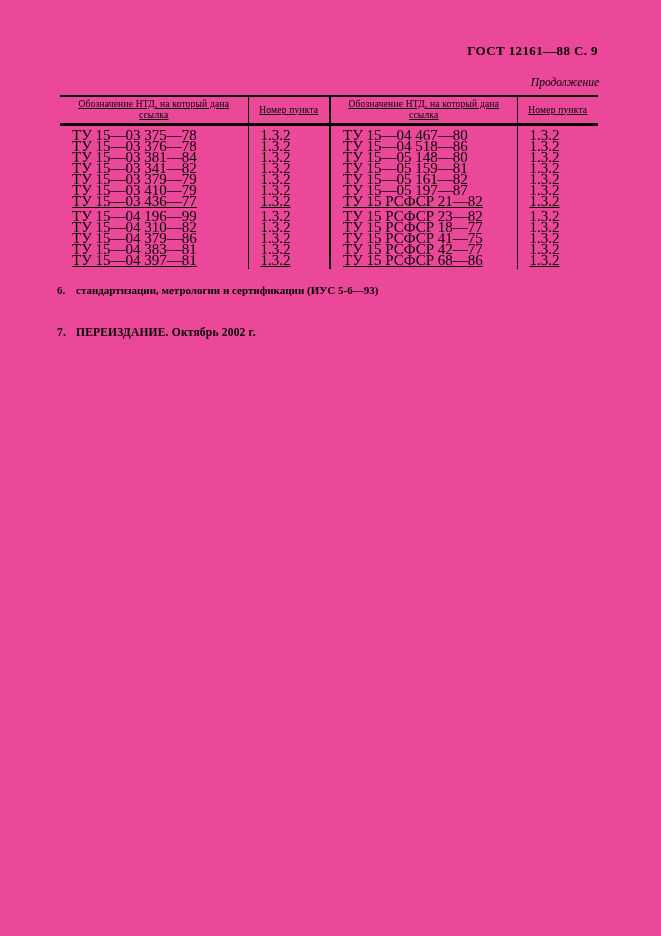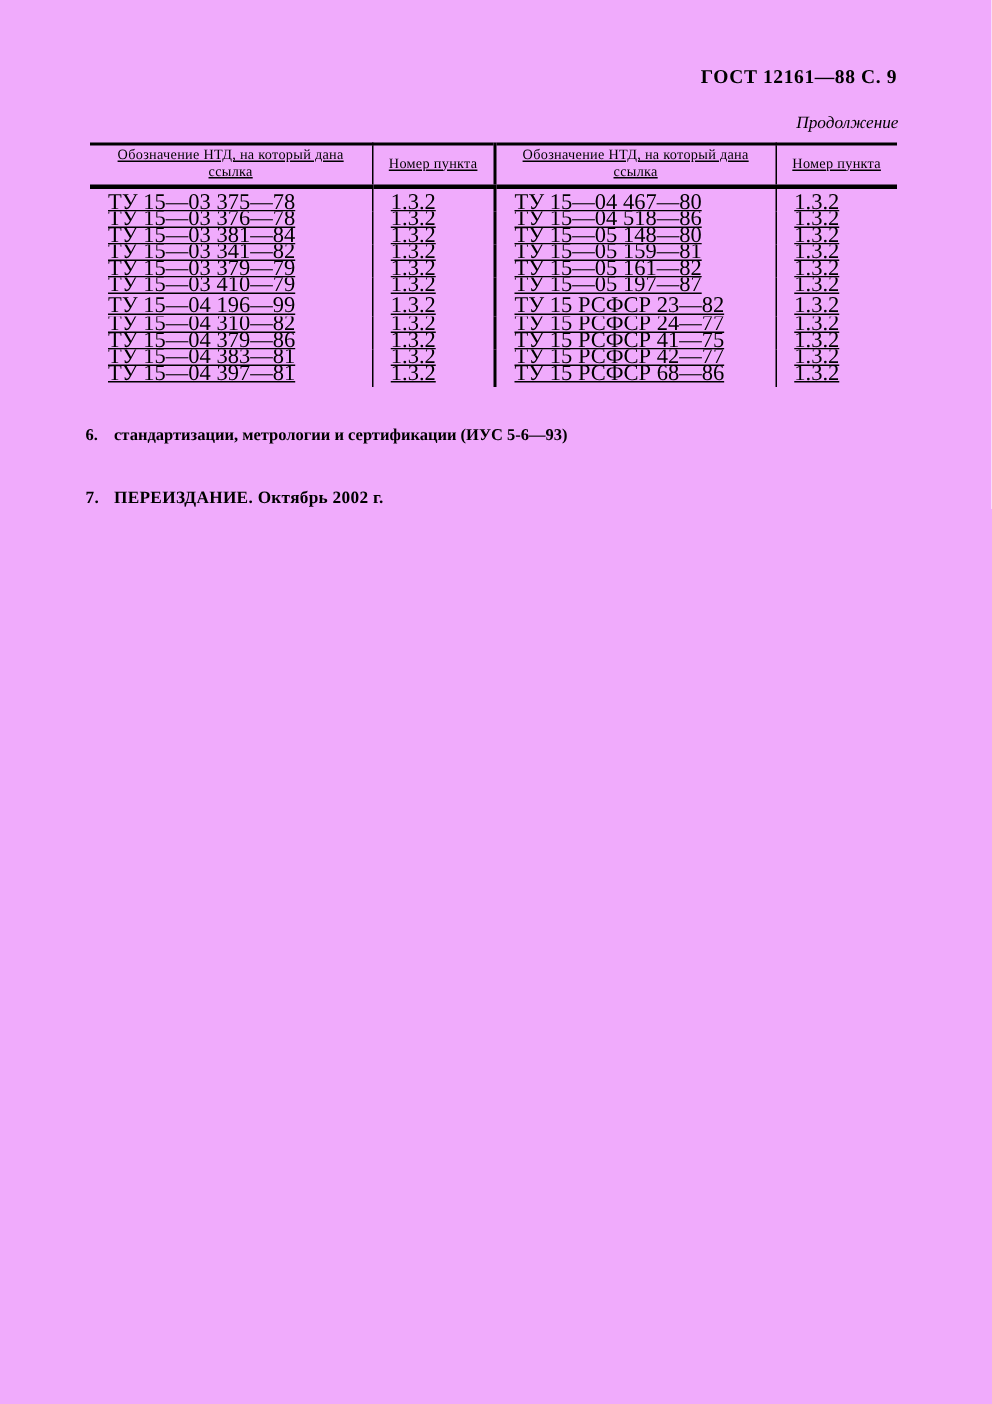--- a/index.html
+++ b/index.html
@@ -5,21 +5,21 @@
   * { margin: 0; padding: 0; box-sizing: border-box; }
   html, body { background: #ffffff; }
   body {
     width: 661px; height: 936px;
     font-family: "Liberation Serif", serif;
     color: #000;
   }
   .page {
     position: relative;
     width: 661px; height: 936px;
-    background: #f0abfc;
+    background: #ec4899;
     overflow: hidden;
   }
   .doc-header {
     position: absolute;
     top: 43px; left: 0; right: 63px;
     text-align: right;
     font-weight: bold;
     font-size: 13px;
     letter-spacing: 0.4px;
     white-space: nowrap;
@@ -145,30 +145,36 @@
       <td class="c2">1.3.2</td>
       <td class="c3">ТУ 15—05 161—82</td>
       <td class="c4">1.3.2</td>
     </tr>
         <tr>
       <td class="c1">ТУ 15—03 410—79</td>
       <td class="c2">1.3.2</td>
       <td class="c3">ТУ 15—05 197—87</td>
       <td class="c4">1.3.2</td>
     </tr>
+        <tr>
+      <td class="c1">ТУ 15—03 436—77</td>
+      <td class="c2">1.3.2</td>
+      <td class="c3">ТУ 15 РСФСР 21—82</td>
+      <td class="c4">1.3.2</td>
+    </tr>
         <tr class="group-gap">
       <td class="c1">ТУ 15—04 196—99</td>
       <td class="c2">1.3.2</td>
       <td class="c3">ТУ 15 РСФСР 23—82</td>
       <td class="c4">1.3.2</td>
     </tr>
         <tr>
       <td class="c1">ТУ 15—04 310—82</td>
       <td class="c2">1.3.2</td>
-      <td class="c3">ТУ 15 РСФСР 24—77</td>
+      <td class="c3">ТУ 15 РСФСР 18—77</td>
       <td class="c4">1.3.2</td>
     </tr>
         <tr>
       <td class="c1">ТУ 15—04 379—86</td>
       <td class="c2">1.3.2</td>
       <td class="c3">ТУ 15 РСФСР 41—75</td>
       <td class="c4">1.3.2</td>
     </tr>
         <tr>
       <td class="c1">ТУ 15—04 383—81</td>

